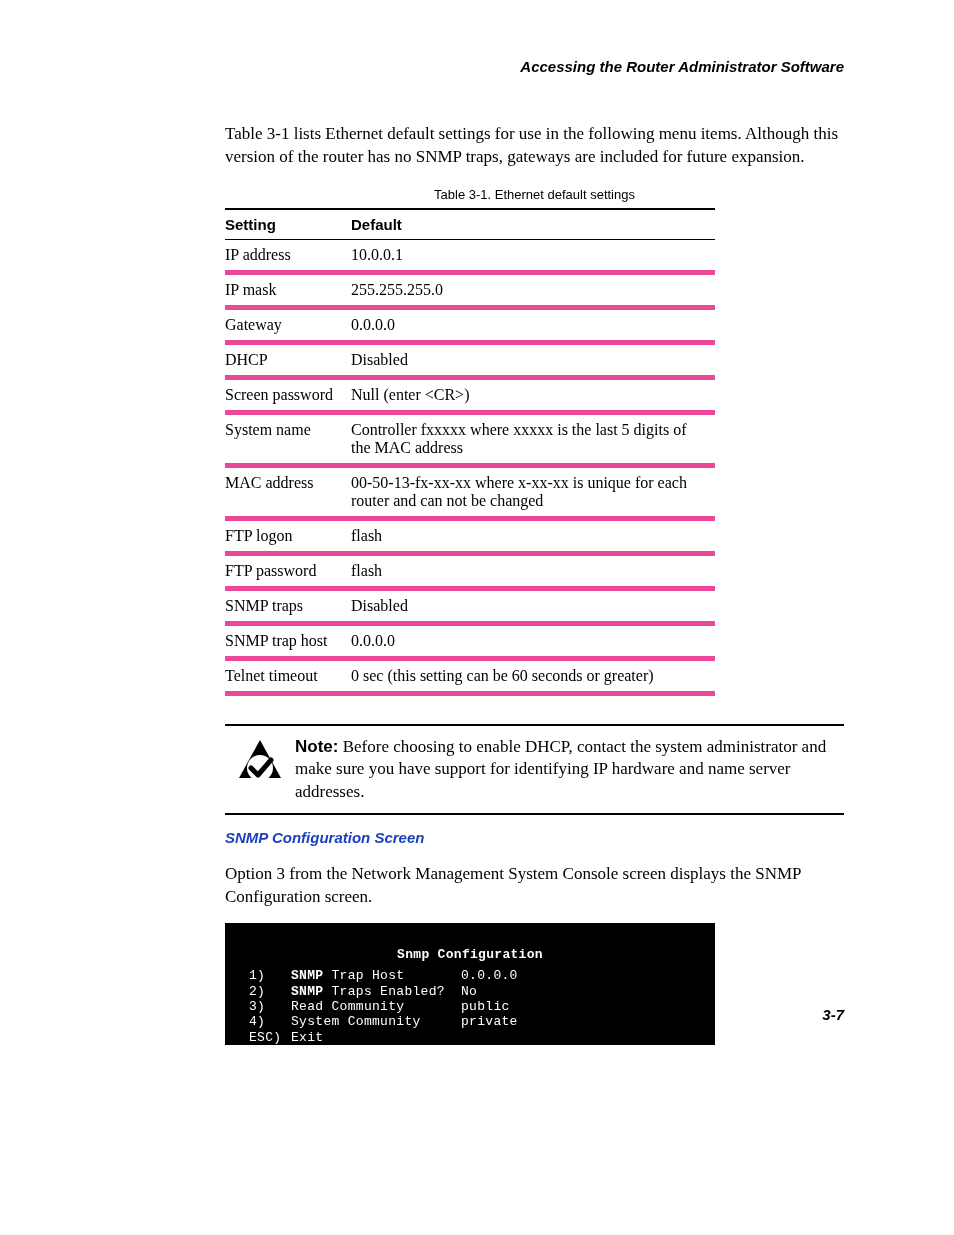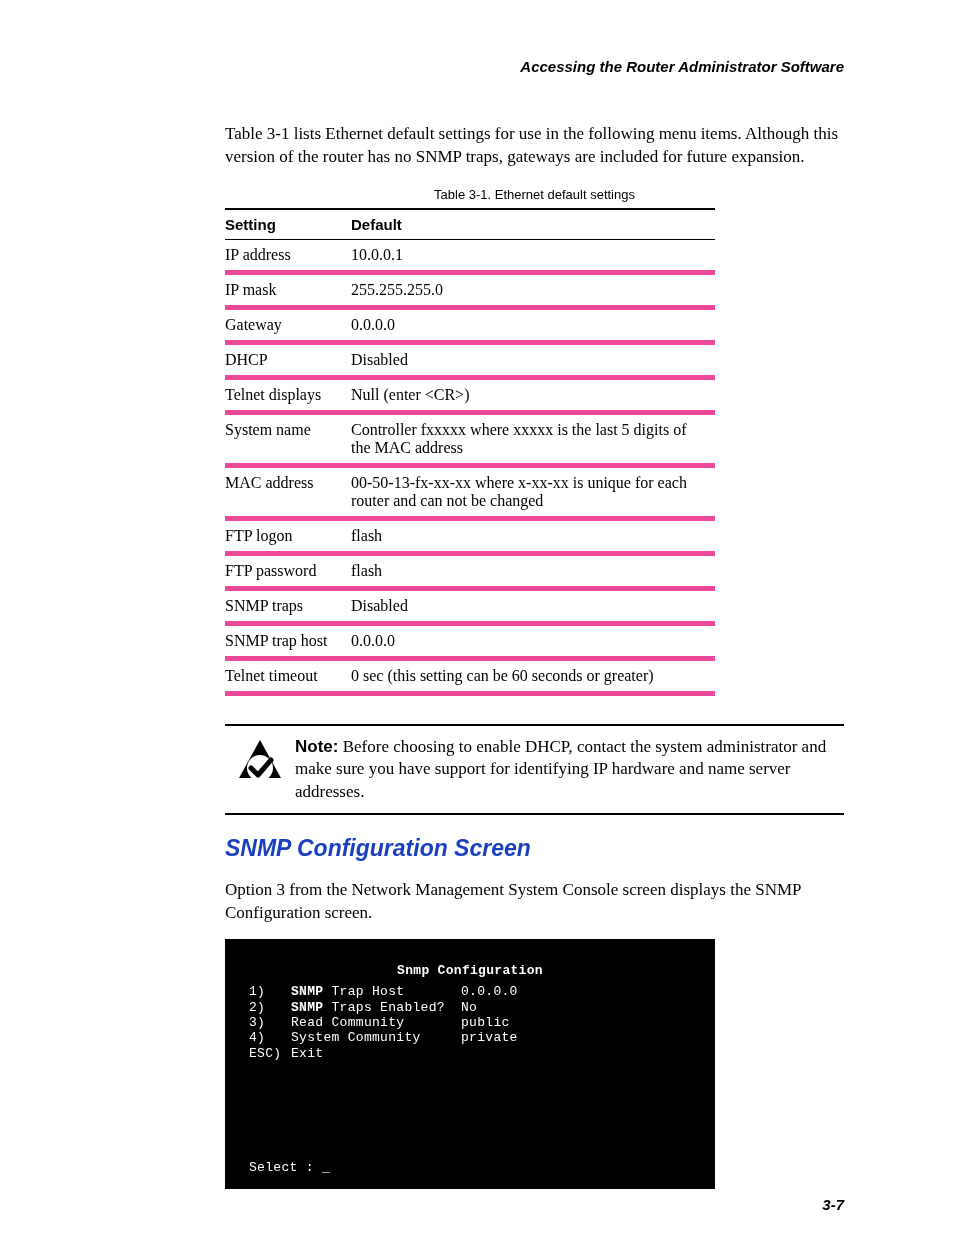--- a/index.html
+++ b/index.html
@@ -1,29 +1,29 @@
 <!DOCTYPE html>
 <html><head>
 <meta charset="utf-8">
 <style>
   html,body{margin:0;padding:0;background:#fff;color:#000;font-family:"Times New Roman",Times,serif;}
-  .page{width:954px;height:1235px;position:relative;box-sizing:border-box;padding:58px 110px 0 225px;}
+  .page{width:954px;height:1045px;position:relative;box-sizing:border-box;padding:58px 110px 0 225px;}
   .running-head{font-family:Arial,Helvetica,sans-serif;font-weight:bold;font-style:italic;font-size:15px;text-align:right;margin-bottom:48px;}
   .intro{font-size:17px;line-height:1.35;margin-bottom:18px;}
   .caption{font-family:Arial,Helvetica,sans-serif;font-size:13px;text-align:center;margin-bottom:6px;}
   table.settings{border-collapse:collapse;width:490px;}
   table.settings th,table.settings td{text-align:left;vertical-align:top;padding:6px 8px 6px 0;font-size:16px;}
   table.settings thead th{font-family:Arial,Helvetica,sans-serif;font-weight:bold;font-size:15px;border-top:2px solid #000;border-bottom:1px solid #000;}
   table.settings tbody td{border-bottom:5px solid #ec4899;}
   table.settings th:first-child,table.settings td:first-child{width:118px;}
   .noteblock{display:flex;align-items:flex-start;border-top:2px solid #000;border-bottom:2px solid #000;padding:10px 0;margin-top:28px;}
   .noteblock .icon{width:70px;flex:0 0 70px;display:flex;justify-content:center;padding-top:2px;}
   .noteblock .text{font-size:17px;line-height:1.32;}
   .noteblock .text b{font-family:Arial,Helvetica,sans-serif;}
-  h2.subhead{font-family:Arial,Helvetica,sans-serif;font-weight:bold;font-style:italic;color:#1a3fbf;font-size:23px;margin:20px 0 8px 0;}
+  h2.subhead{font-family:Arial,Helvetica,sans-serif;font-weight:bold;font-style:italic;color:#1a3fbf;font-size:15px;margin:14px 0 8px 0;}
   .subpara{font-size:17px;line-height:1.35;margin-bottom:14px;}
   .terminal{width:490px;height:250px;background:#000;color:#fff;font-family:"Courier New",monospace;font-size:13px;padding:24px 24px 10px 24px;box-sizing:border-box;position:relative;letter-spacing:0.3px;line-height:1.18;}
   .terminal .title{text-align:center;font-weight:bold;margin-bottom:6px;}
   .terminal .row{display:flex;}
   .terminal .c1{width:42px;flex:0 0 42px;}
   .terminal .c2{width:170px;flex:0 0 170px;}
   .terminal .c3{}
   .terminal .prompt{position:absolute;left:24px;bottom:14px;}
   .pageno{position:absolute;right:110px;bottom:22px;font-family:Arial,Helvetica,sans-serif;font-weight:bold;font-style:italic;font-size:15px;}
 </style>
@@ -56,21 +56,21 @@
         </tr>
       <tr>
           <td>Gateway</td>
           <td>0.0.0.0</td>
         </tr>
       <tr>
           <td>DHCP</td>
           <td>Disabled</td>
         </tr>
       <tr>
-          <td>Telnet displays</td>
+          <td>Screen password</td>
           <td>Null (enter &lt;CR&gt;)</td>
         </tr>
       <tr>
           <td>System name</td>
           <td>Controller fxxxxx where xxxxx is the last 5 digits of the MAC address</td>
         </tr>
       <tr>
           <td>MAC address</td>
           <td>00-50-13-fx-xx-xx where x-xx-xx is unique for each router and can not be changed</td>
         </tr>

